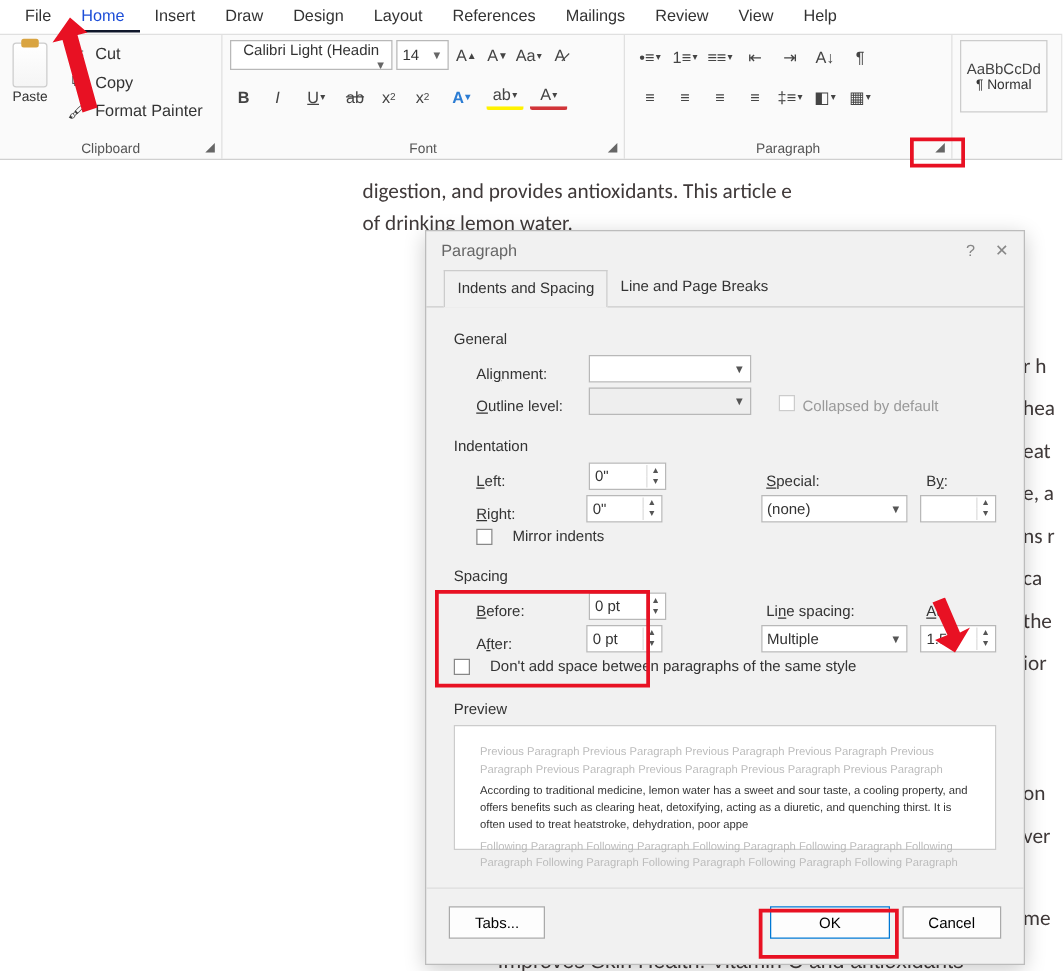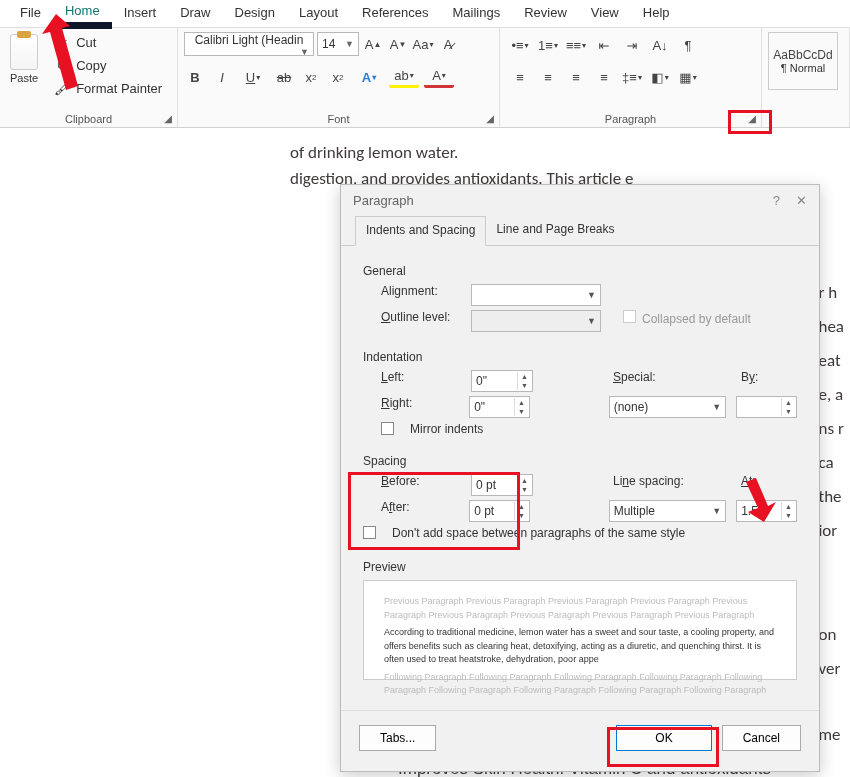--- a/index.html
+++ b/index.html
@@ -1,21 +1,21 @@
 <!DOCTYPE html>
 <html><head>
   <meta charset="utf-8">
   <style>
     * { box-sizing: border-box; margin: 0; padding: 0; }
     body { font-family: "Segoe UI", Arial, sans-serif; font-size: 13px; background: #fff; width: 850px; height: 777px; overflow: hidden; position: relative; color: #333; }
 
     
     .menubar { display: flex; align-items: center; height: 28px; border-bottom: 1px solid #e0e0e0; padding: 0 8px; gap: 0; }
     .menu-item { padding: 4px 12px; cursor: pointer; font-size: 13px; color: #333; border-bottom: 3px solid transparent; }
-    .menu-item.active { border-bottom: 7px solid #0f172a; color: #0f766e; }
+    .menu-item.active { border-bottom: 2px solid #0f172a; color: #1d4ed8; }
 
     
     .ribbon { display: flex; height: 100px; border-bottom: 1px solid #d0d0d0; background: #fafafa; }
     .ribbon-group { border-right: 1px solid #e0e0e0; padding: 4px 6px 0 6px; display: flex; flex-direction: column; justify-content: space-between; position: relative; }
     .ribbon-group-content { display: flex; align-items: flex-start; gap: 4px; flex: 1; }
     .ribbon-group-label { text-align: center; font-size: 11px; color: #555; padding: 2px 0; position: relative; }
     .launcher { position: absolute; right: 2px; bottom: 2px; width: 14px; height: 14px; font-size: 10px; color: #666; display: flex; align-items: center; justify-content: center; cursor: pointer; }
 
     .paste-btn { display: flex; flex-direction: column; align-items: center; padding: 2px 4px; cursor: pointer; }
     .paste-icon { width: 28px; height: 36px; background: linear-gradient(#fff, #f5f5f5); border: 1px solid #ccc; border-radius: 3px; position: relative; }
@@ -52,21 +52,21 @@
 
     
     .dialog { position: absolute; top: 184px; left: 340px; width: 480px; height: 588px; background: #f1f1f1; border: 1px solid #bcbcbc; box-shadow: 0 4px 16px rgba(0,0,0,0.2); z-index: 10; display: flex; flex-direction: column; }
     .dialog-title { display: flex; align-items: center; padding: 8px 12px; color: #666; font-size: 13px; }
     .dialog-title .right-icons { margin-left: auto; display: flex; gap: 16px; color: #888; }
     .dialog-tabs { display: flex; padding: 0 14px; border-bottom: 1px solid #ccc; gap: 0; }
     .dialog-tab { padding: 6px 10px 8px; font-size: 12px; color: #333; cursor: pointer; position: relative; }
     .dialog-tab.active { border: 1px solid #ccc; border-bottom: 1px solid #f1f1f1; margin-bottom: -1px; background: #f1f1f1; }
     .dialog-body { padding: 10px 22px; flex: 1; overflow: auto; }
     .section-label { font-size: 12px; color: #333; margin: 8px 0 6px; }
-    .form-row { display: flex; align-items: flex-start; margin: 4px 0; font-size: 12px; gap: 10px; }
+    .form-row { display: flex; align-items: flex-end; margin: 4px 0; font-size: 12px; gap: 10px; }
     .form-row label .u { text-decoration: underline; }
     .form-row label { width: 80px; color: #333; }
     .input-select { border: 1px solid #b8b8b8; background: #fff; height: 22px; padding: 0 4px; display: flex; align-items: center; font-size: 12px; }
     .input-select .caret { margin-left: auto; font-size: 9px; color: #555; }
     .spinner { position: relative; }
     .spinner .spins { position: absolute; right: 1px; top: 1px; width: 14px; display: flex; flex-direction: column; }
     .spinner .spins span { font-size: 7px; line-height: 9px; text-align: center; color: #555; border-left: 1px solid #ddd; cursor: pointer; }
     .checkbox { width: 13px; height: 13px; border: 1px solid #888; background: #fff; display: inline-block; margin-right: 6px; }
     .preview-box { border: 1px solid #ccc; background: #fff; padding: 14px 20px; font-size: 9px; color: #999; line-height: 1.5; height: 100px; }
     .preview-sample { color: #333; font-size: 9px; margin: 4px 0; }
@@ -192,22 +192,22 @@
     <div class="ribbon-group-content">
       <div class="style-box">
         <span class="style-sample">AaBbCcDd</span>
         <span>¶ Normal</span>
       </div>
     </div>
   </div>
 </div>
 
 <div class="doc-area">
+  <div>digestion, and provides antioxidants. This article e</div>
   <div>of drinking lemon water.</div>
-  <div>digestion, and provides antioxidants. This article e</div>
   <div style="position:absolute; right:6px; top:148px; text-align:left; line-height:2.0">
     <div>r h</div>
     <div>hea</div>
     <div>eat</div>
     <div>e, a</div>
     <div>ns r</div>
     <div> ca</div>
     <div> the</div>
     <div>ior</div>
     <div style="height:70px"></div>

